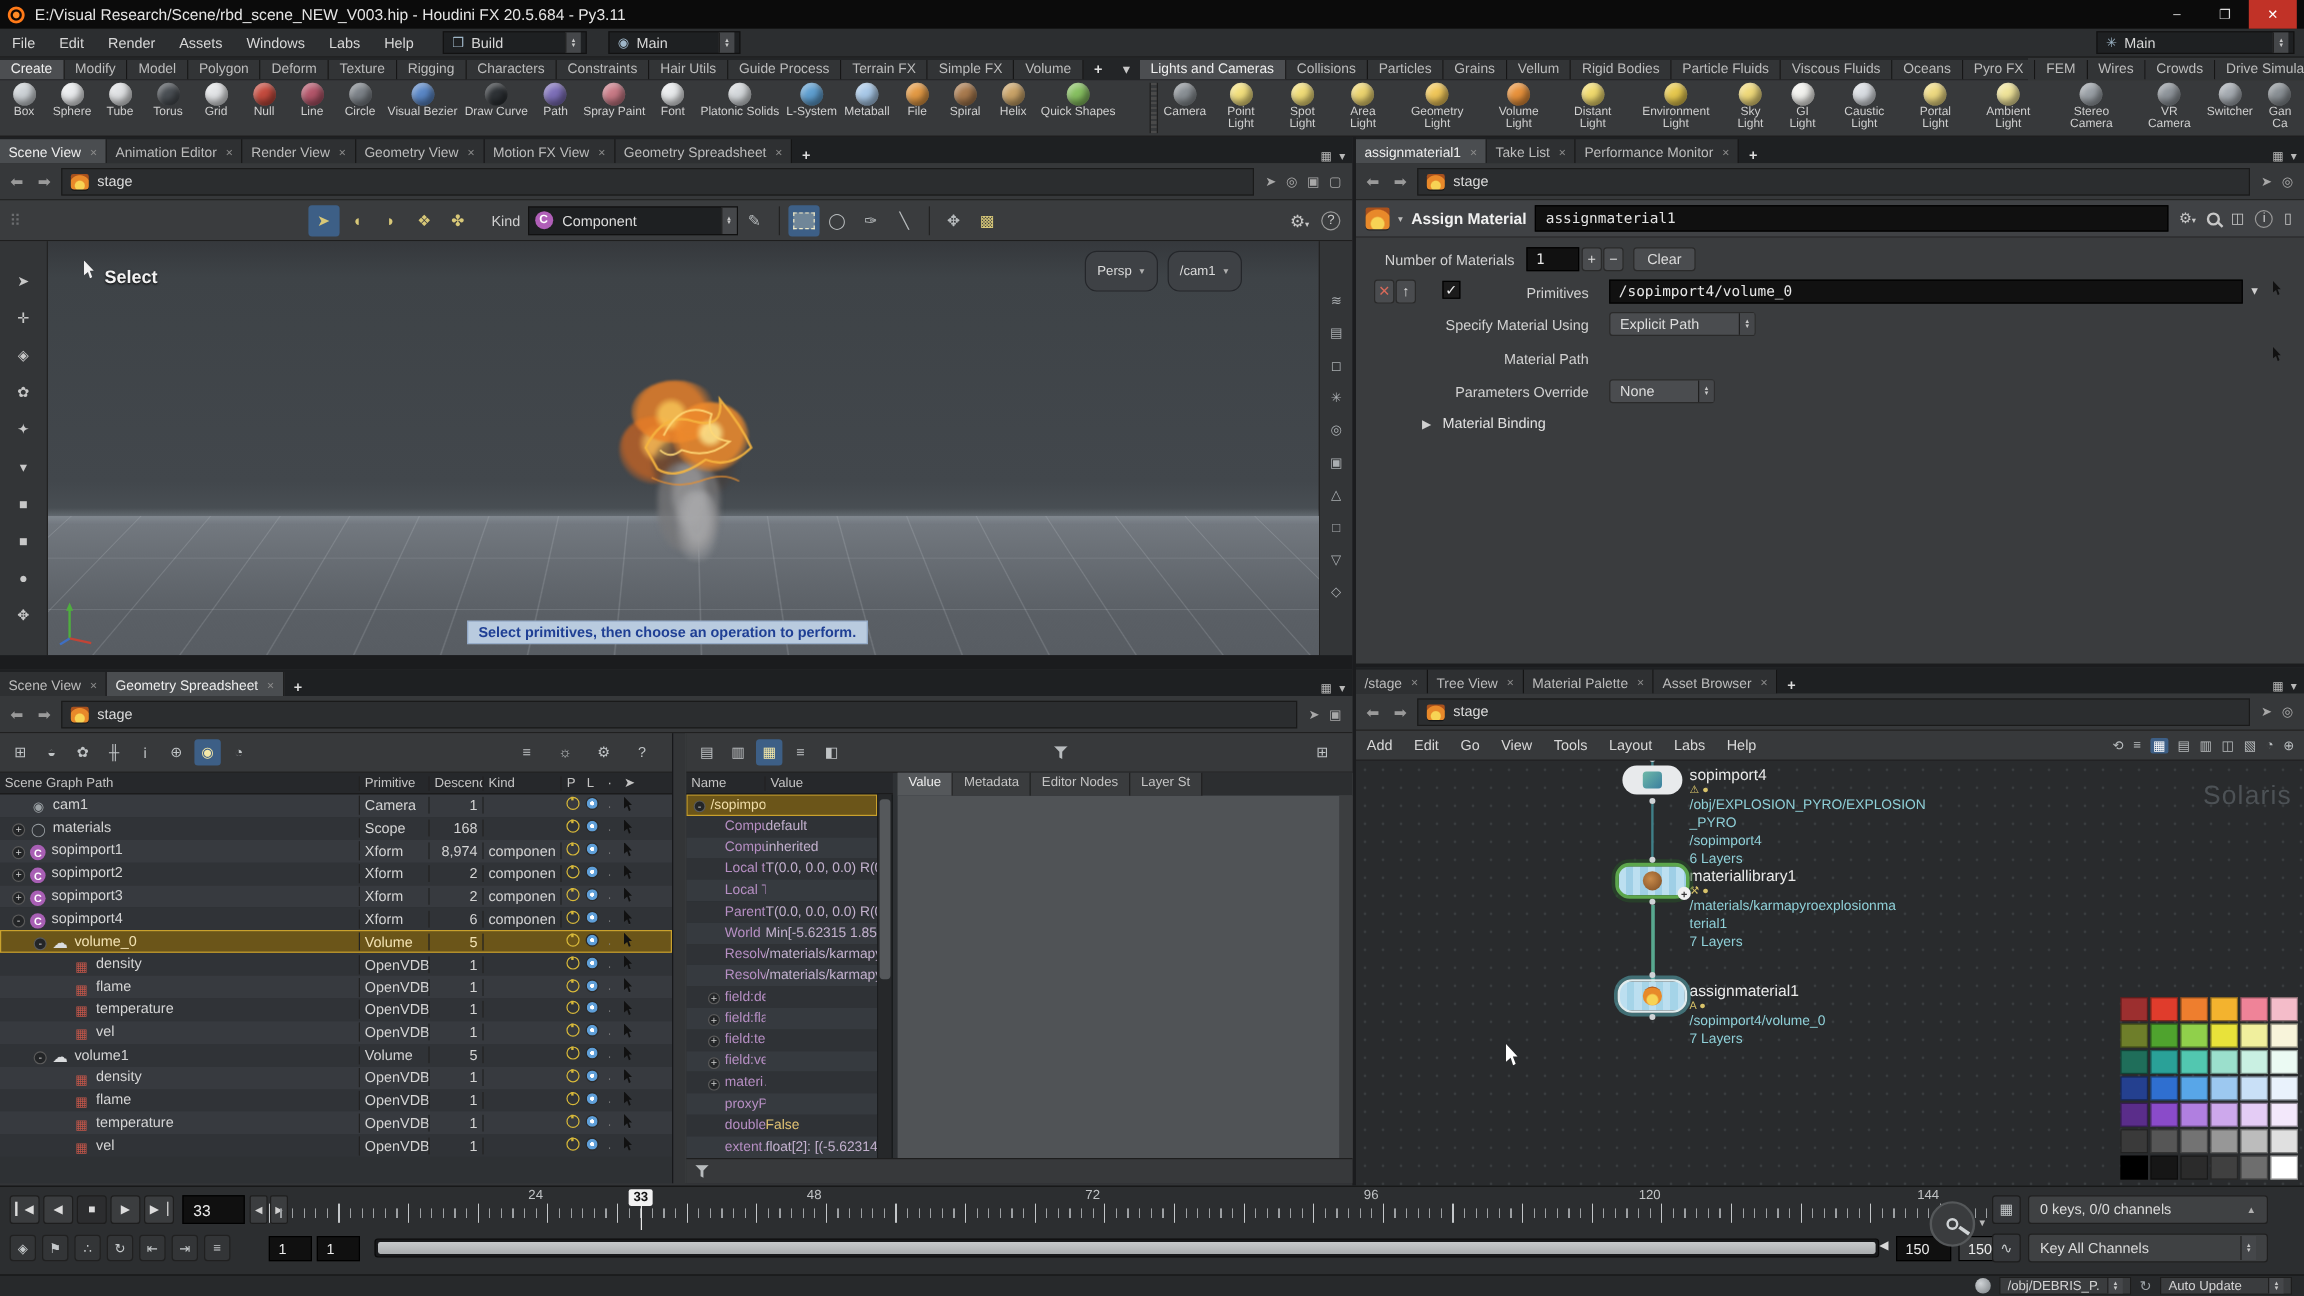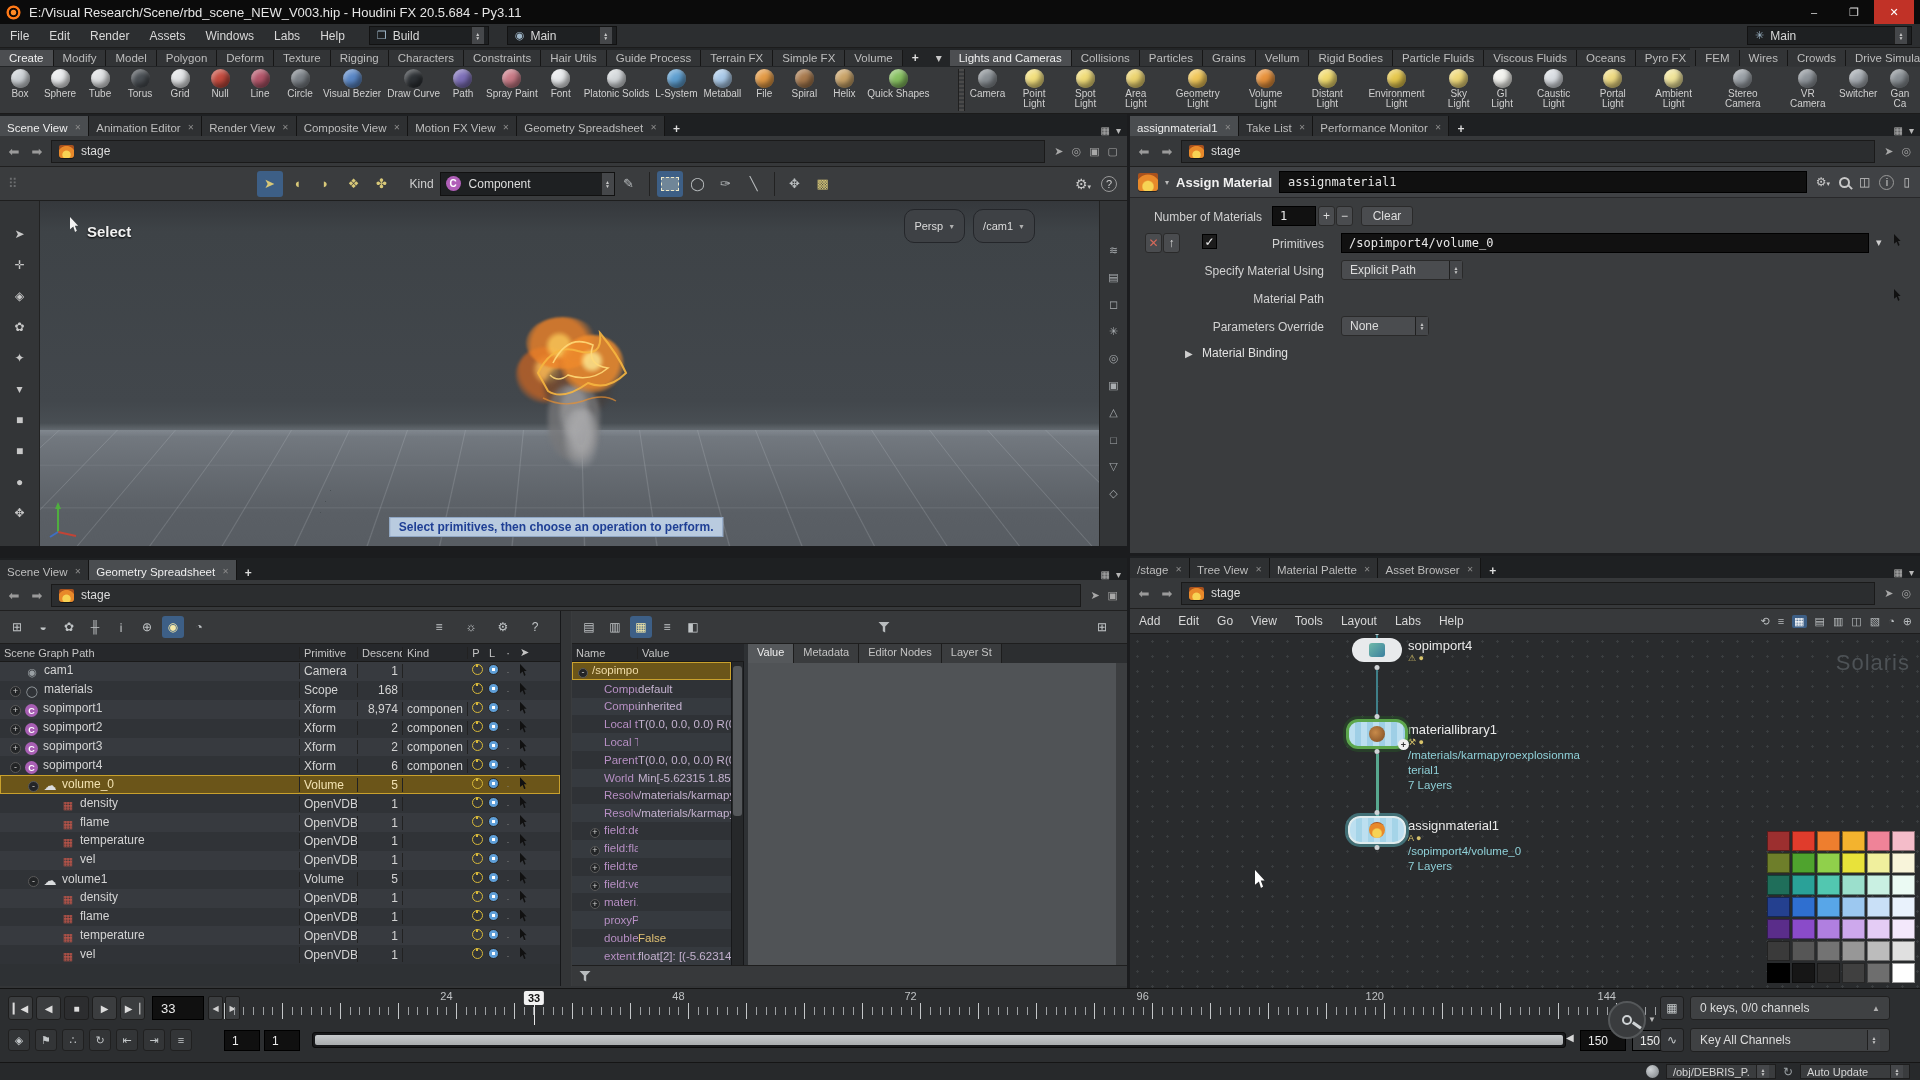--- a/index.html
+++ b/index.html
@@ -559,21 +559,21 @@
         <span>Animation Editor</span>
         <span class="x">✕</span>
       </div>
 
       <div class="ptab">
         <span>Render View</span>
         <span class="x">✕</span>
       </div>
 
       <div class="ptab">
-        <span>Composite View</span>
+        <span>Geometry View</span>
         <span class="x">✕</span>
       </div>
 
       <div class="ptab">
         <span>Motion FX View</span>
         <span class="x">✕</span>
       </div>
 
       <div class="ptab">
         <span>Geometry Spreadsheet</span>
@@ -1317,20 +1317,24 @@
     <div class="wire" style="left:246px;top:36px;height:52px"></div>
     <div class="wire" style="left:246px;top:120px;height:66px;width:3px;background:#58a88f"></div>
 
       <div class="node k-sopimport" style="top: 4px;">
         <div class="npill">
           <span class="pic"></span>
         </div>
         <div class="ntext">
           <div class="nname">sopimport4</div>
           <div class="nbadges">⚠ ●</div>
+          <div class="nlines">/obj/EXPLOSION_PYRO/EXPLOSION
+_PYRO
+/sopimport4
+6 Layers</div>
         </div>
       </div>
 
       <div class="node k-matlib" style="top: 88px;">
         <div class="npill">
           <span class="pic"></span>
           <span class="plusbadge" style="display: flex;">+</span>
         </div>
         <div class="ntext">
           <div class="nname">materiallibrary1</div>

